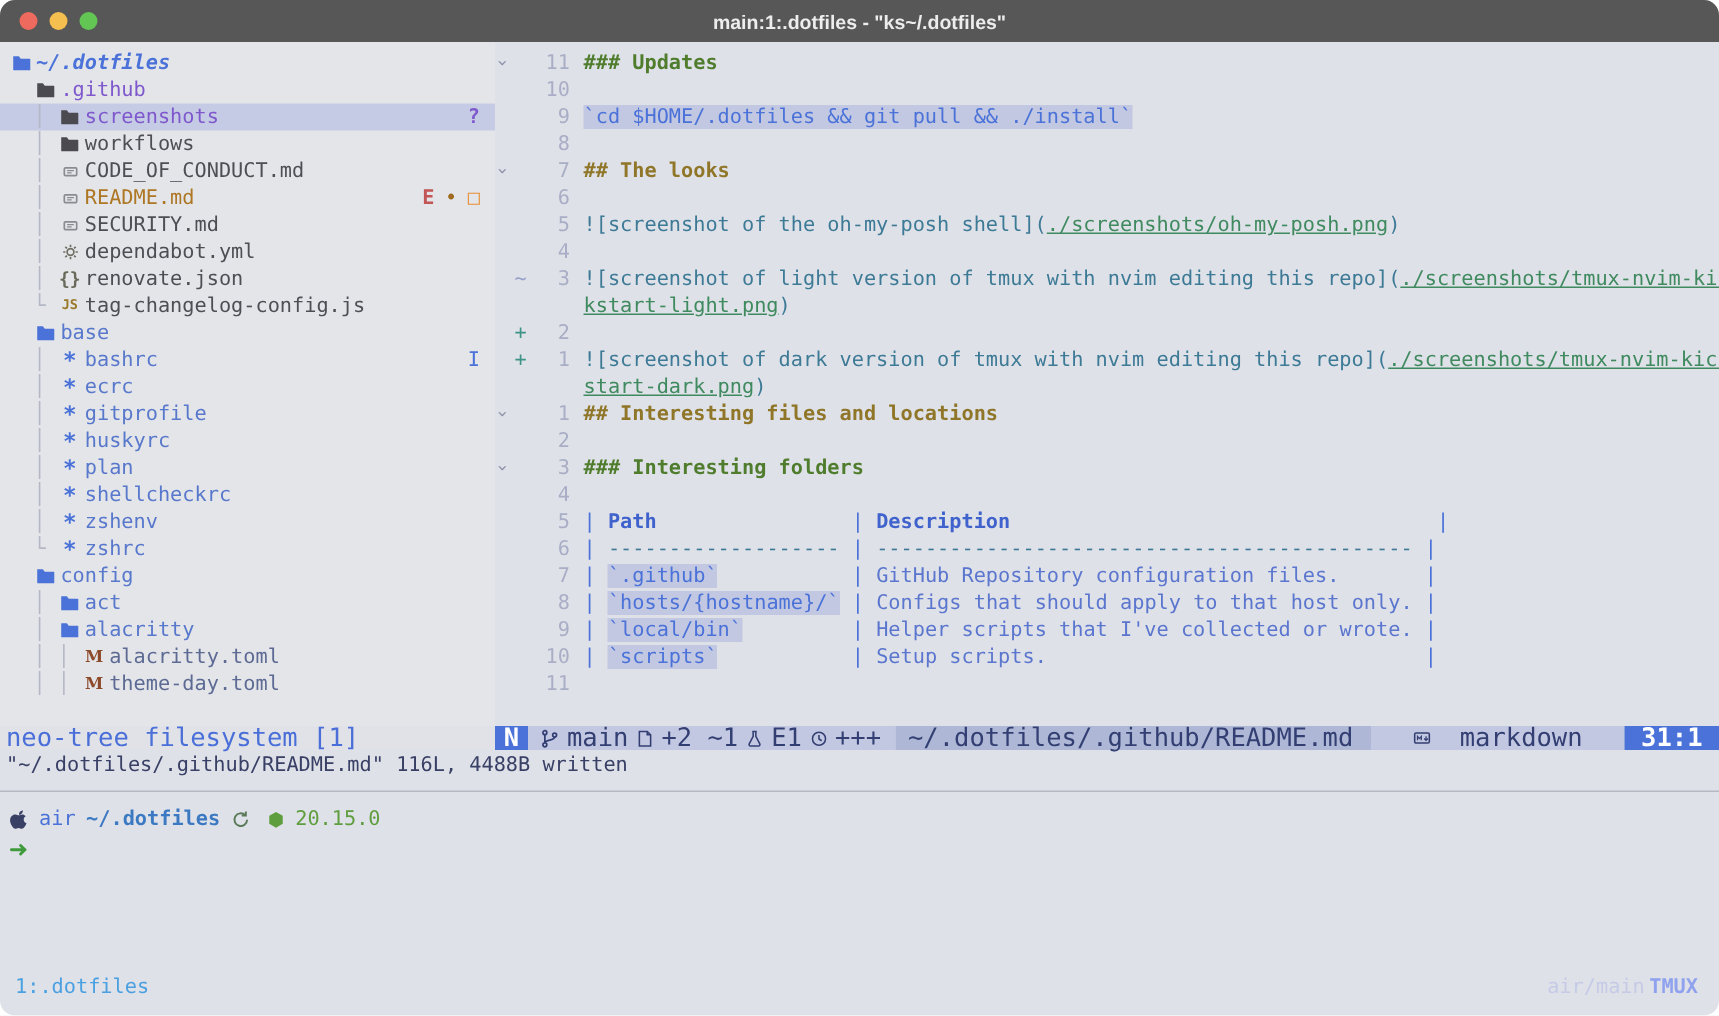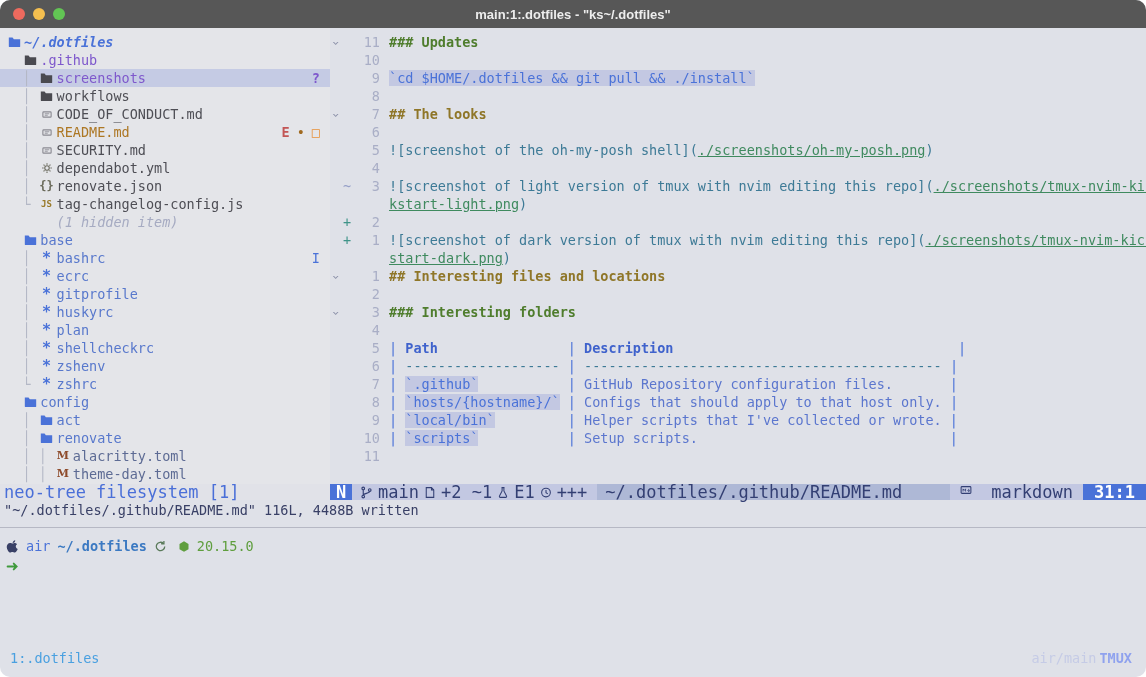--- a/index.html
+++ b/index.html
@@ -60,21 +60,21 @@
   .s-th{color:var(--c-th);font-weight:bold;}
   .s-txt{color:var(--c-txt);}
   .s-plain{color:var(--c-txt);}
   
   .statusline{height:16px;display:flex;font-size:17px;line-height:16px;flex:none;}
   .sl-neotree{width:330px;background:var(--c-sbBg2);color:var(--c-neoSlText);padding-left:4px;flex:none;}
   .sl-editor{flex:1;display:flex;}
   .sl-mode{width:22px;background:var(--c-accent);color:#fff;font-weight:bold;text-align:center;flex:none;}
   .sl-seg1{background:var(--c-slSegBg);color:var(--c-slSegText);display:flex;align-items:center;gap:5px;padding:0 10px 0 8px;flex:none;}
   .sl-path{flex:1;background:var(--c-slPathBg);color:var(--c-slSegText);padding-left:8px;}
-  .sl-ft{background:var(--c-slSegBg);color:var(--c-slSegText);display:flex;align-items:flex-start;gap:19px;padding:0 10px;flex:none;}
+  .sl-ft{background:var(--c-slSegBg);color:var(--c-slSegText);display:flex;align-items:center;gap:19px;padding:0 28px;flex:none;}
   .sl-pos{background:var(--c-accent);color:#fff;font-weight:bold;padding:0 11px;flex:none;}
   .sl-icon{display:inline-flex;align-items:center;}
   
   .msgline{height:20px;line-height:20px;color:var(--c-msg);padding-left:4px;flex:none;}
   .pane-divider{border-top:1px solid var(--c-divider);margin-top:7px;flex:none;}
   .shell{flex:1;padding:8px 0 0 6px;}
   .promptline{height:20px;display:flex;align-items:center;gap:7px;}
   .p-host{color:var(--c-accent);}
   .p-cwd{color:var(--c-cwd);font-weight:bold;}
   .p-ver{color:var(--c-nodeGreen);}
@@ -124,41 +124,40 @@
           <div class="trow"><span class="guide">  │ </span><span class="ticon"><svg width="12" height="13" viewBox="0 0 16 16" fill="none" stroke="#8a8a92" stroke-width="1.5">
                 <rect x="2.5" y="4.5" width="11" height="7" rx="1"></rect>
                 <path d="M5 7h6M5 9h4" stroke-width="1.1"></path>
               </svg></span><span class="tlabel cls-gray">SECURITY.md</span></div>
           <div class="trow"><span class="guide">  │ </span><span class="ticon"><svg width="12" height="12" viewBox="0 0 16 16" fill="none" stroke="#6e6e62" stroke-width="1.5">
                 <circle cx="8" cy="8" r="3"></circle>
                 <path d="M8 1.5v2M8 12.5v2M1.5 8h2M12.5 8h2M3.4 3.4l1.4 1.4M11.2 11.2l1.4 1.4M12.6 3.4l-1.4 1.4M4.8 11.2l-1.4 1.4"></path>
               </svg></span><span class="tlabel cls-gray">dependabot.yml</span></div>
           <div class="trow"><span class="guide">  │ </span><span class="ticon"><span class="icon-txt" style="color:#6a6a5a;font-size:12px">{}</span></span><span class="tlabel cls-gray">renovate.json</span></div>
           <div class="trow"><span class="guide">  └ </span><span class="ticon"><span class="icon-txt" style="color:#9a7a2a;font-size:9px">JS</span></span><span class="tlabel cls-gray">tag-changelog-config.js</span></div>
-          <div class="trow"><span class="guide">    </span><span class="ticon"></span><span class="tlabel cls-hidden">(1 hidden item)</span></div>
           <div class="trow"><span class="guide">  </span><span class="ticon"><svg width="13" height="12" viewBox="0 0 16 14" fill="#4a72d8">
                 <path d="M1 1.5h4.6l1.6 2h7.3c.3 0 .5.2.5.5v8.5c0 .3-.2.5-.5.5h-13c-.3 0-.5-.2-.5-.5z"></path>
               </svg></span><span class="tlabel cls-blue">base</span></div>
           <div class="trow"><span class="guide">  │ </span><span class="ticon"><span class="icon-txt" style="color:#4a72d8;font-size:15px">*</span></span><span class="tlabel cls-blue">bashrc</span><span class="tmarks"><span class="mk-i">I</span></span></div>
           <div class="trow"><span class="guide">  │ </span><span class="ticon"><span class="icon-txt" style="color:#4a72d8;font-size:15px">*</span></span><span class="tlabel cls-blue">ecrc</span></div>
           <div class="trow"><span class="guide">  │ </span><span class="ticon"><span class="icon-txt" style="color:#4a72d8;font-size:15px">*</span></span><span class="tlabel cls-blue">gitprofile</span></div>
           <div class="trow"><span class="guide">  │ </span><span class="ticon"><span class="icon-txt" style="color:#4a72d8;font-size:15px">*</span></span><span class="tlabel cls-blue">huskyrc</span></div>
           <div class="trow"><span class="guide">  │ </span><span class="ticon"><span class="icon-txt" style="color:#4a72d8;font-size:15px">*</span></span><span class="tlabel cls-blue">plan</span></div>
           <div class="trow"><span class="guide">  │ </span><span class="ticon"><span class="icon-txt" style="color:#4a72d8;font-size:15px">*</span></span><span class="tlabel cls-blue">shellcheckrc</span></div>
           <div class="trow"><span class="guide">  │ </span><span class="ticon"><span class="icon-txt" style="color:#4a72d8;font-size:15px">*</span></span><span class="tlabel cls-blue">zshenv</span></div>
           <div class="trow"><span class="guide">  └ </span><span class="ticon"><span class="icon-txt" style="color:#4a72d8;font-size:15px">*</span></span><span class="tlabel cls-blue">zshrc</span></div>
           <div class="trow"><span class="guide">  </span><span class="ticon"><svg width="13" height="12" viewBox="0 0 16 14" fill="#4a72d8">
                 <path d="M1 1.5h4.6l1.6 2h7.3c.3 0 .5.2.5.5v8.5c0 .3-.2.5-.5.5h-13c-.3 0-.5-.2-.5-.5z"></path>
               </svg></span><span class="tlabel cls-blue">config</span></div>
           <div class="trow"><span class="guide">  │ </span><span class="ticon"><svg width="13" height="12" viewBox="0 0 16 14" fill="#4a72d8">
                 <path d="M1 1.5h4.6l1.6 2h7.3c.3 0 .5.2.5.5v8.5c0 .3-.2.5-.5.5h-13c-.3 0-.5-.2-.5-.5z"></path>
               </svg></span><span class="tlabel cls-blue">act</span></div>
           <div class="trow"><span class="guide">  │ </span><span class="ticon"><svg width="13" height="12" viewBox="0 0 16 14" fill="#4a72d8">
                 <path d="M1 1.5h4.6l1.6 2h7.3c.3 0 .5.2.5.5v8.5c0 .3-.2.5-.5.5h-13c-.3 0-.5-.2-.5-.5z"></path>
-              </svg></span><span class="tlabel cls-blue">renovate</span></div>
+              </svg></span><span class="tlabel cls-blue">alacritty</span></div>
           <div class="trow"><span class="guide">  │ │ </span><span class="ticon"><span class="icon-txt" style="color:#8d4a2a;font-family:'DejaVu Serif',serif;font-size:11px">M</span></span><span class="tlabel cls-slate">alacritty.toml</span></div>
           <div class="trow"><span class="guide">  │ │ </span><span class="ticon"><span class="icon-txt" style="color:#8d4a2a;font-family:'DejaVu Serif',serif;font-size:11px">M</span></span><span class="tlabel cls-slate">theme-day.toml</span></div>
         </div>
       <div class="editor" id="editor-lines">
           <div class="erow"><span class="fold"><span class="chev">›</span></span><span class="sign chg"></span><span class="lnum">11</span><span class="ltext"><span class="s-h3">### Updates</span></span></div>
           <div class="erow"><span class="fold"></span><span class="sign chg"></span><span class="lnum">10</span><span class="ltext"></span></div>
           <div class="erow"><span class="fold"></span><span class="sign chg"></span><span class="lnum">9</span><span class="ltext"><span class="s-code">`cd $HOME/.dotfiles &amp;&amp; git pull &amp;&amp; ./install`</span></span></div>
           <div class="erow"><span class="fold"></span><span class="sign chg"></span><span class="lnum">8</span><span class="ltext"></span></div>
           <div class="erow"><span class="fold"><span class="chev">›</span></span><span class="sign chg"></span><span class="lnum">7</span><span class="ltext"><span class="s-h2">## The looks</span></span></div>
           <div class="erow"><span class="fold"></span><span class="sign chg"></span><span class="lnum">6</span><span class="ltext"></span></div>

